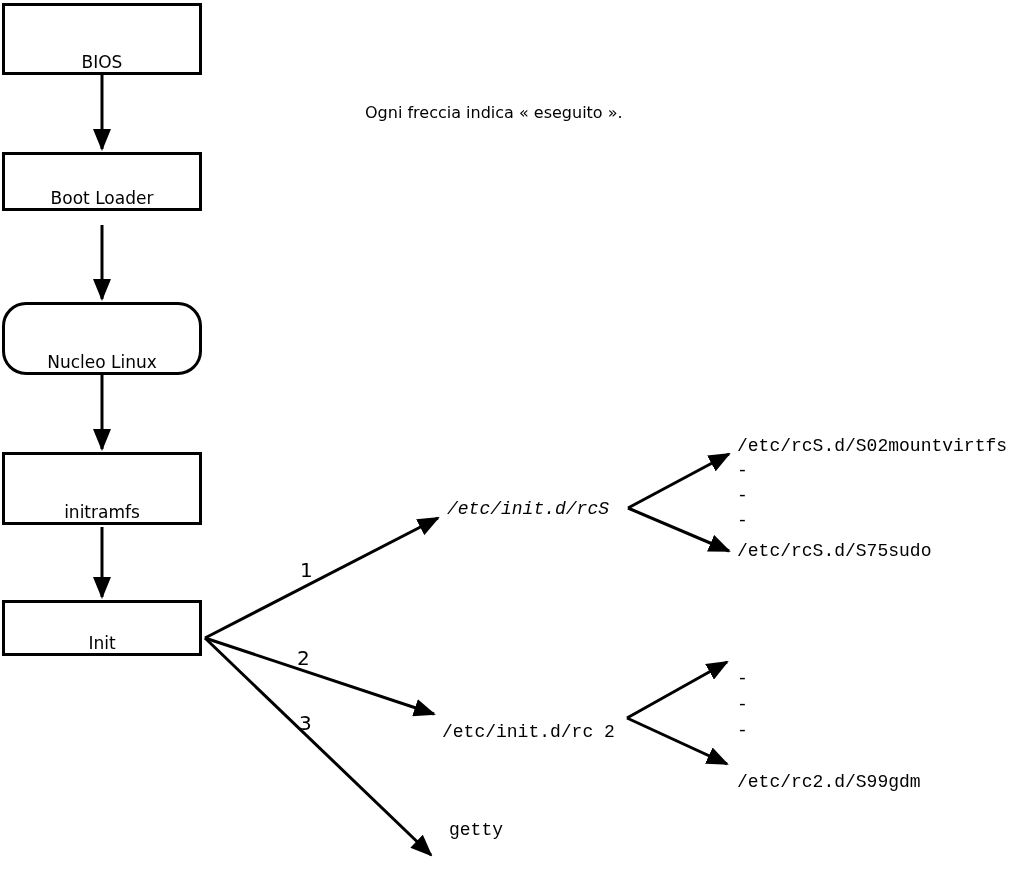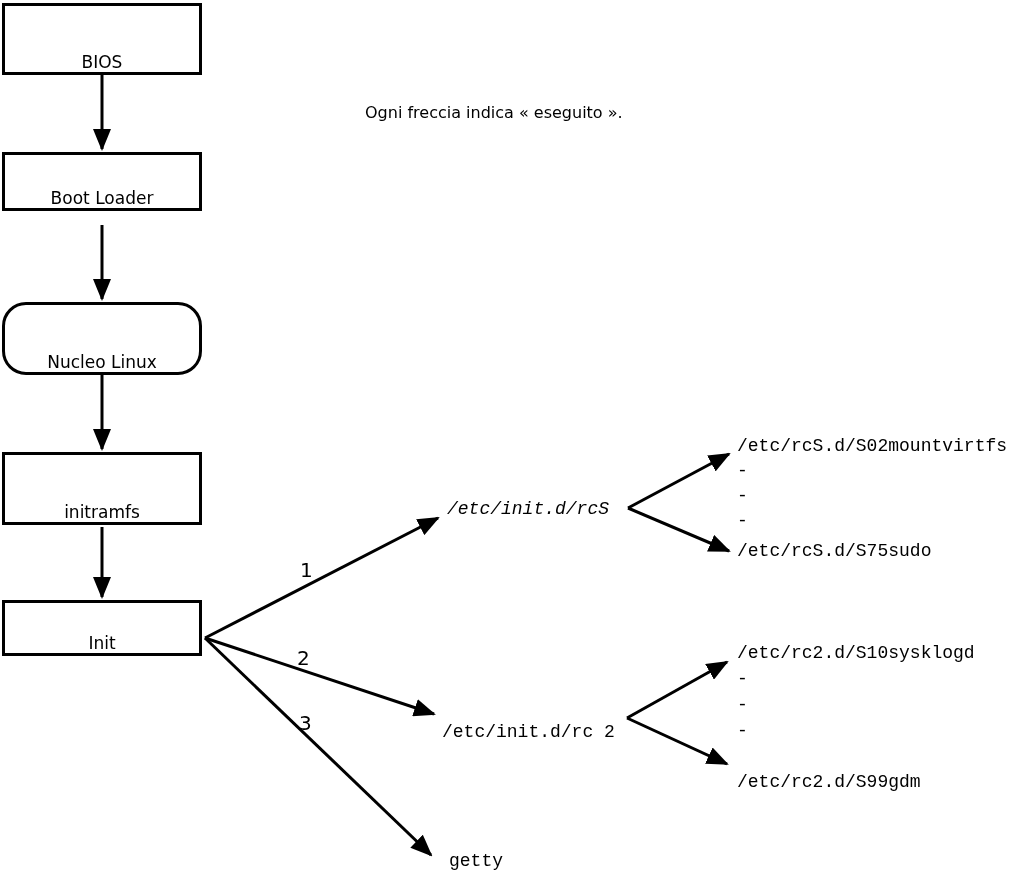--- a/index.html
+++ b/index.html
@@ -107,27 +107,26 @@
   </div>
 
   <div class="caption">Ogni freccia indica « eseguito ».</div>
 
   <div class="num" style="left:300px; top:558px;">1</div>
   <div class="num" style="left:297px; top:646px;">2</div>
   <div class="num" style="left:299px; top:711px;">3</div>
 
   <div class="mono" style="left:447px; top:509px;font-style:italic;">/etc/init.d/rcS</div>
   <div class="mono" style="left:442px; top:717px;margin-top:15px;">/etc/init.d/rc 2</div>
-  <div class="mono" style="left:449px; top:861px;">getty</div>
+  <div class="mono" style="left:449px; top:830px;">getty</div>
 
   <div class="mono" style="left:737px; top:446px;">/etc/rcS.d/S02mountvirtfs</div>
   <div class="mono" style="left:737px; top:471px;">-</div>
   <div class="mono" style="left:737px; top:496px;">-</div>
   <div class="mono" style="left:737px; top:521px;">-</div>
   <div class="mono" style="left:737px; top:515px;margin-top:36px;">/etc/rcS.d/S75sudo</div>
 
-  <div class="mono" style="left:737px; top:653px;">/etc/rc2.d/S10sysklogd</div>
   <div class="mono" style="left:737px; top:679px;">-</div>
   <div class="mono" style="left:737px; top:705px;">-</div>
   <div class="mono" style="left:737px; top:731px;">-</div>
   <div class="mono" style="left:737px; top:782px;">/etc/rc2.d/S99gdm</div>
 
 </div>
 
 </body></html>

